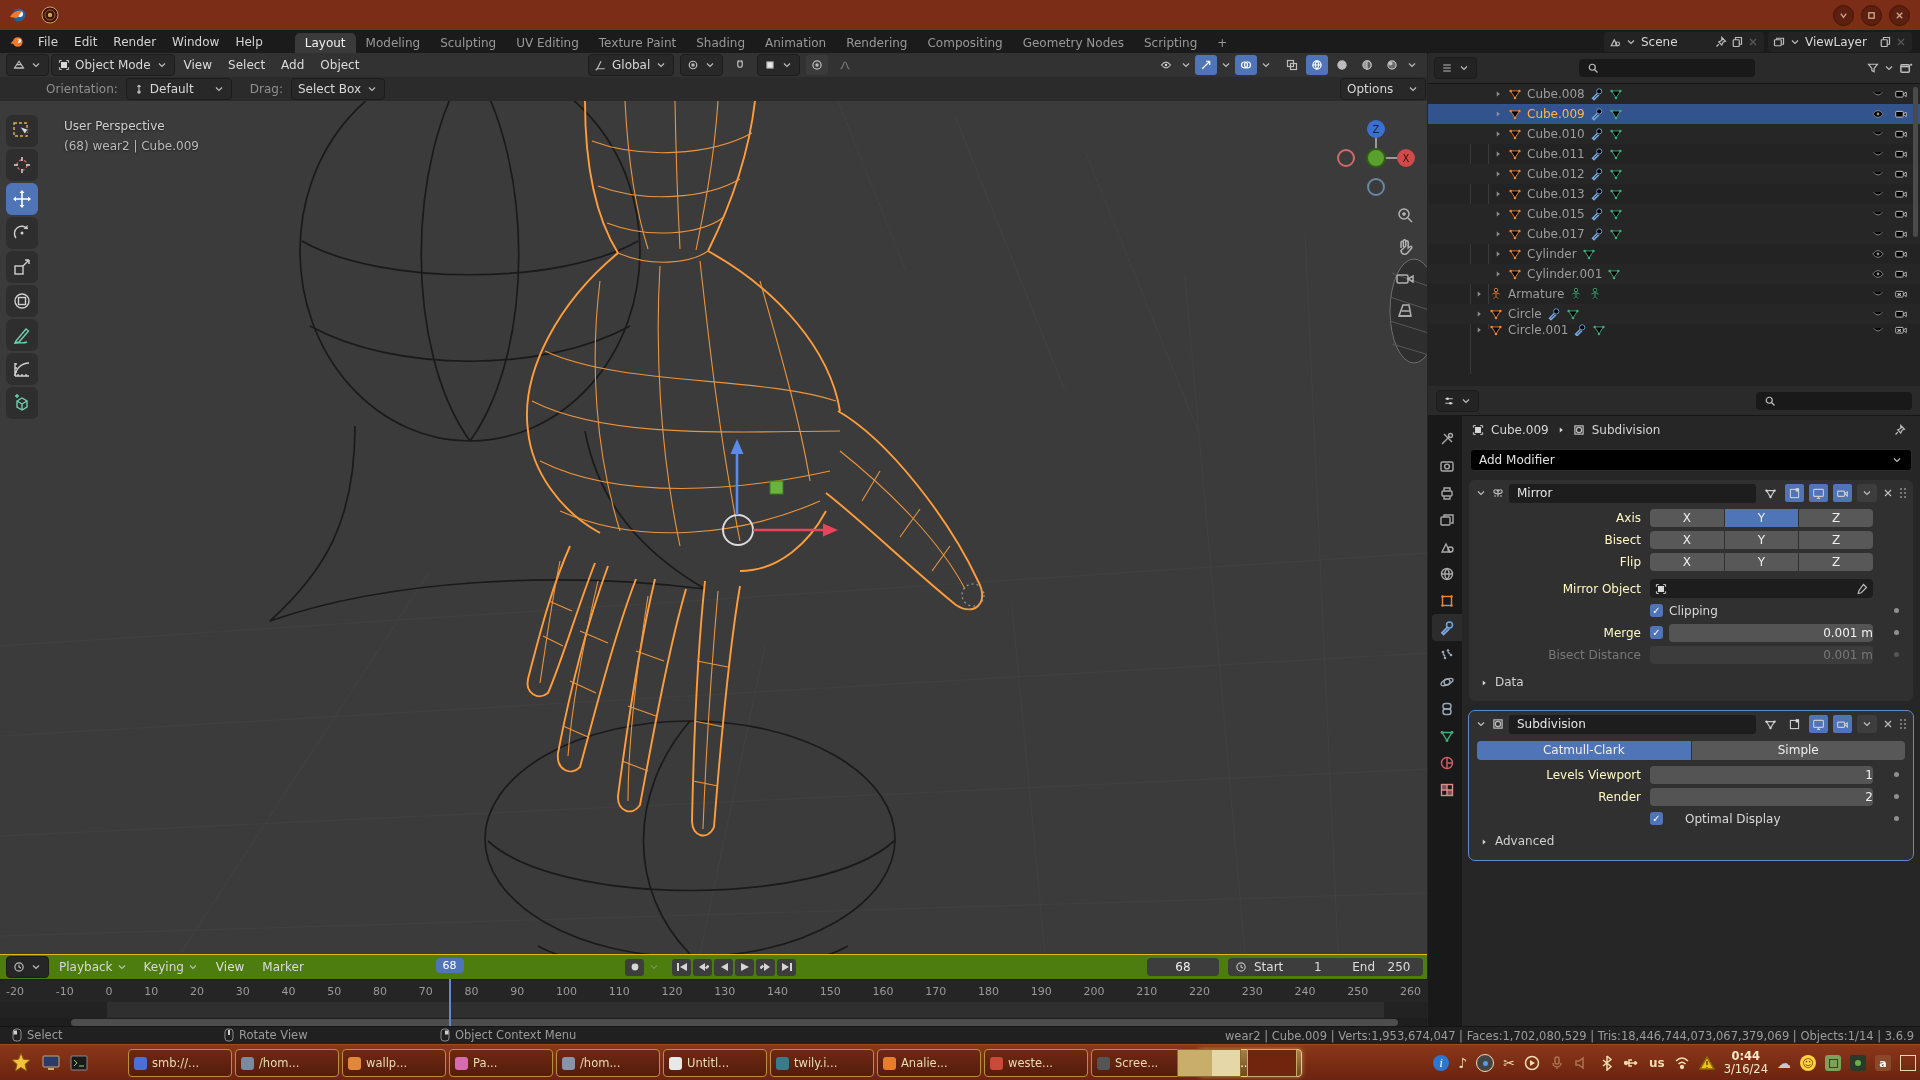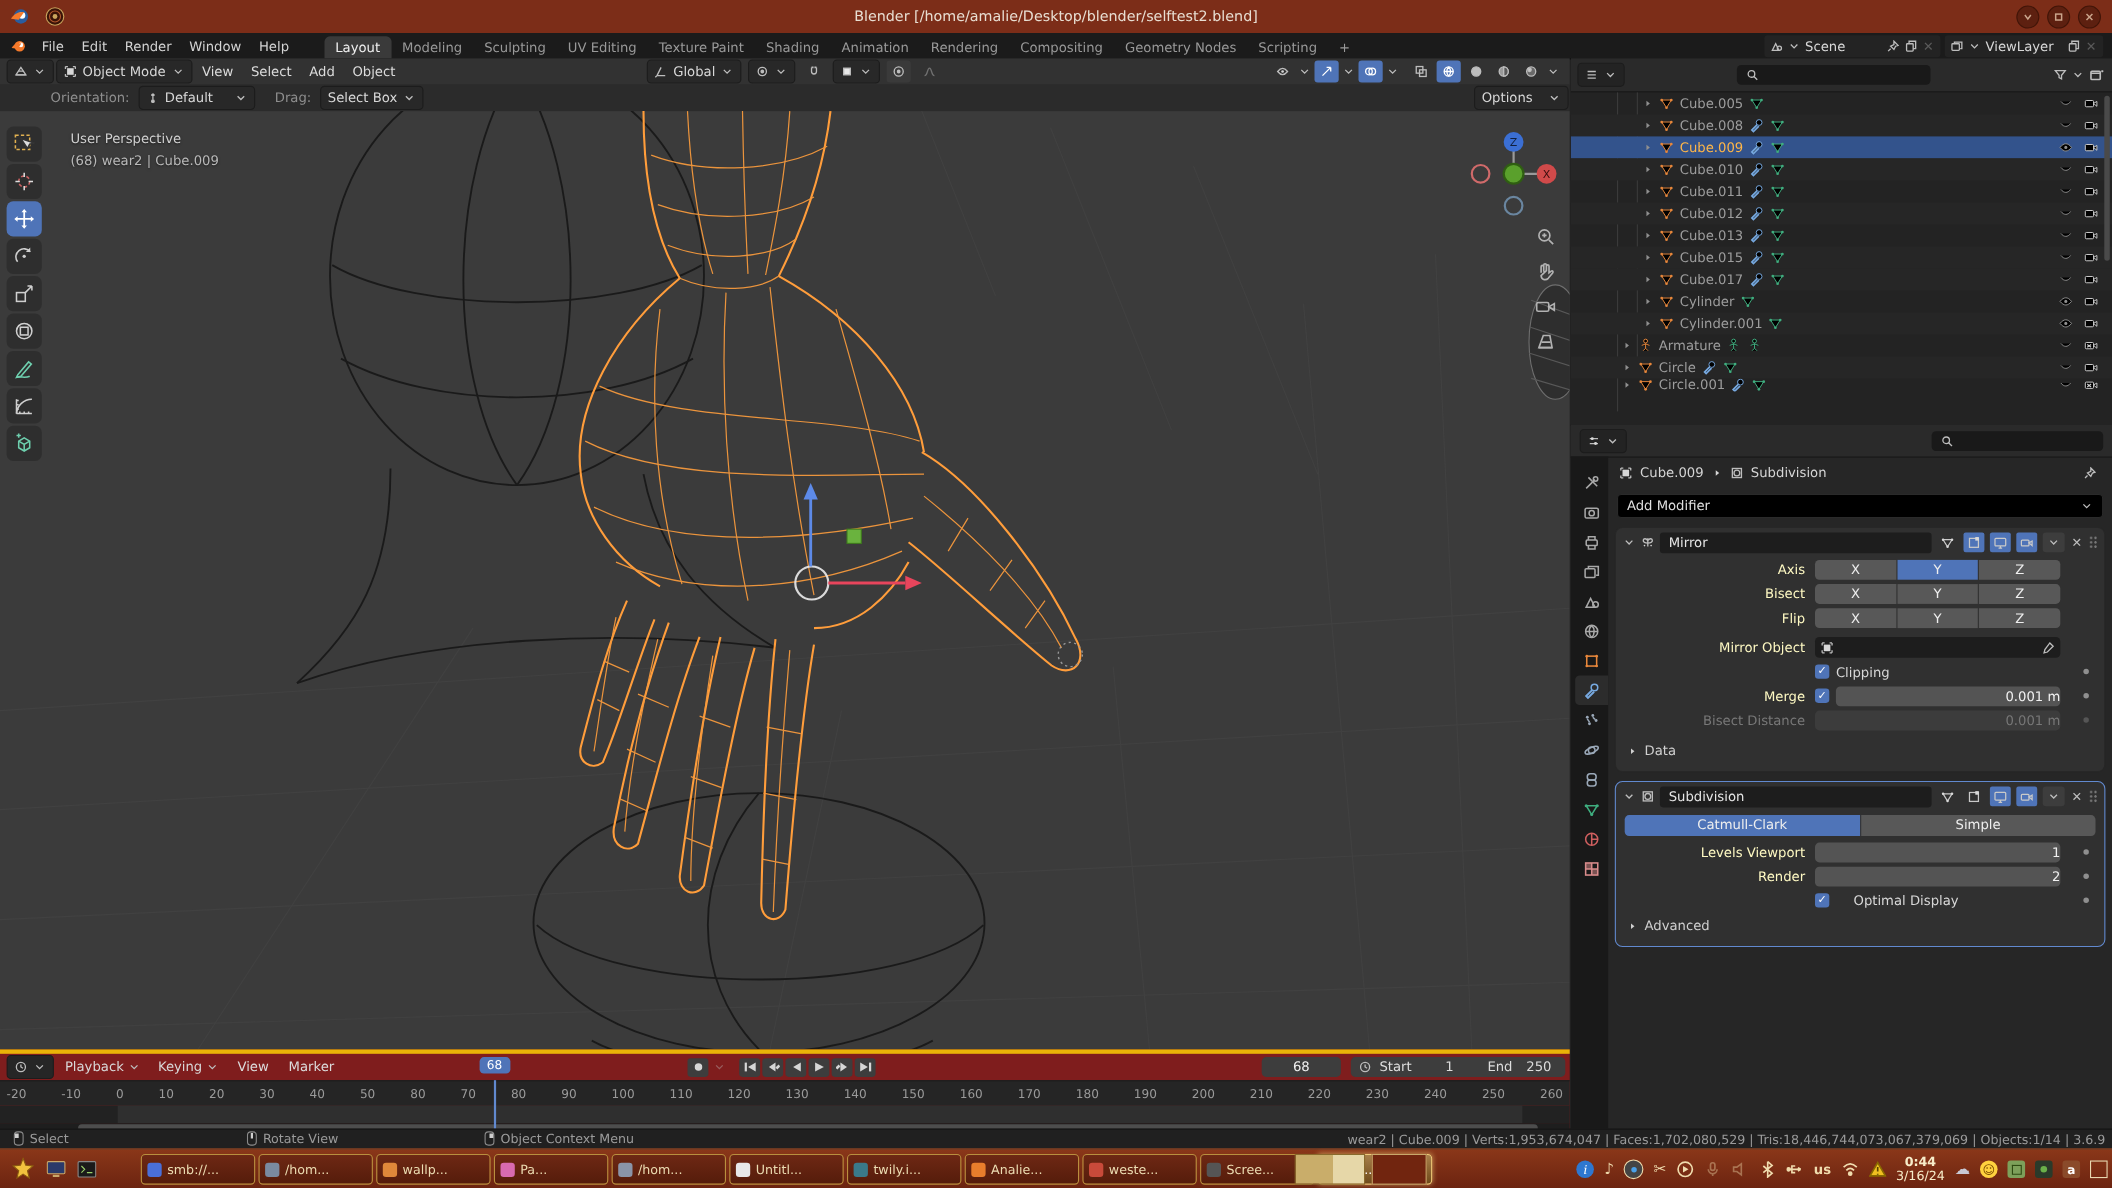--- a/index.html
+++ b/index.html
@@ -95,21 +95,21 @@
   .cb{width:13px;height:13px;border-radius:3px;background:var(--accent);display:flex;align-items:center;justify-content:center;color:#fff;font-size:10px;flex:0 0 auto;}
   .kdot{position:absolute;right:14px;width:5px;height:5px;border-radius:50%;background:#8f8f8f;}
   .kdot.d{background:#555;}
   .seg{display:flex;margin:4px 8px;gap:1px;}
   .seg span{flex:1;text-align:center;height:19px;line-height:19px;background:#585858;color:#eee;}
   .seg span:first-child{border-radius:4px 0 0 4px;}
   .seg span:last-child{border-radius:0 4px 4px 0;}
   .seg span.on{background:var(--accent);}
   .sect{display:flex;align-items:flex-end;gap:6px;padding:4px 10px;color:#d0d0d0;}
   
-  .tline{left:0;top:954px;width:1427px;height:72px;background:#7f1d1d;border-top:4px solid #eab308;}
+  .tline{left:0;top:954px;width:1427px;height:72px;background:#4d7c0f;border-top:1px solid #eab308;}
   .tl-h{height:24px;display:flex;align-items:center;gap:4px;padding:0 6px;position:relative;}
   .ruler{position:relative;height:22px;background:#252525;border-top:1px solid #1d1d1d;display:flex;justify-content:space-between;align-items:center;padding:0 6px;color:#9a9a9a;font-size:11px;}
   .strip{position:relative;height:16px;background:#222;}
   .range{position:absolute;left:7.5%;right:3%;top:0;bottom:0;background:#2f2f2f;}
   .tscroll{position:relative;height:9px;background:#1e1e1e;}
   .tthumb{position:absolute;left:5%;right:2%;top:1px;bottom:1px;background:#4d4d4d;border-radius:4px;}
   .playhead{position:absolute;top:24px;bottom:0;width:2px;background:var(--accent-bright);}
   .phbadge{position:absolute;top:-21px;left:50%;transform:translateX(-50%);background:var(--accent);color:#fff;border-radius:4px;padding:1px 7px;font-size:11px;}
   .trbtn{width:19px;height:17px;border-radius:3px;display:flex;align-items:center;justify-content:center;background:#3d3d3d;}
   .trbtn svg{width:12px;height:10px;fill:#d6d6d6;stroke:none;}
@@ -358,21 +358,20 @@
     <svg class="ic" width="20" height="20" viewBox="0 0 20 20" style="margin-left:8px">
       <circle cx="11" cy="10" r="6.5" fill="#2a5d9f"></circle>
         <circle cx="12" cy="9" r="3" fill="#fff"></circle>
       <path d="M2 12c2-4 7-7 12-6l-5 7z" fill="#f5792a"></path>
     </svg>
     <svg class="ic" width="20" height="20" viewBox="0 0 20 20" style="margin-left:12px">
       <circle cx="10" cy="10" r="8" fill="#3a1408" stroke="#caa45c"></circle>
         <circle cx="10" cy="10" r="5" fill="none" stroke="#b3572e"></circle>
         <circle cx="10" cy="10" r="2.2" fill="#caa45c"></circle>
     </svg>
-    <div class="ttl">Blender [/home/amalie/Desktop/blender/selftest2.blend]</div>
     <div style="margin-left:auto;display:flex;padding-right:10px">
       <span class="winbtn">
           <svg viewBox="0 0 10 10">
             <path d="M2 3l3 4 3-4"></path>
           </svg>
         </span>
       <span class="winbtn">
           <svg viewBox="0 0 10 10">
             <rect x="2" y="2" width="6" height="6"></rect>
           </svg>
@@ -802,43 +801,20 @@
           </svg>
         <svg class="c12" style="width:15px;height:15px">
             <use href="#m-newcoll"></use>
           </svg>
       </div>
     </div>
     <div style="position:relative">
       <div class="hline" style="left:42px;top:0;height:290px"></div>
       <div class="hline" style="left:60px;top:0;height:245px"></div>
 
-        <div class="orow child">
-
-          <svg class="oi gray" style="width:10px;height:10px">
-            <use href="#i-arr"></use>
-          </svg>
-          <svg class="oi orange">
-            <use href="#i-mesh"></use>
-          </svg>
-          <span class="nm">Cube.005</span>
-
-          <svg class="oi green">
-            <use href="#i-mesh"></use>
-          </svg>
-
-          <span class="right">
-            <svg class="oi gray">
-              <use href="#i-eye-closed"></use>
-            </svg>
-            <svg class="oi gray" style="stroke:#cfcfcf;color:#cfcfcf">
-              <use href="#i-cam"></use>
-            </svg>
-          </span>
-        </div>
 
         <div class="orow alt child">
 
           <svg class="oi gray" style="width:10px;height:10px">
             <use href="#i-arr"></use>
           </svg>
           <svg class="oi orange">
             <use href="#i-mesh"></use>
           </svg>
           <span class="nm">Cube.008</span>

